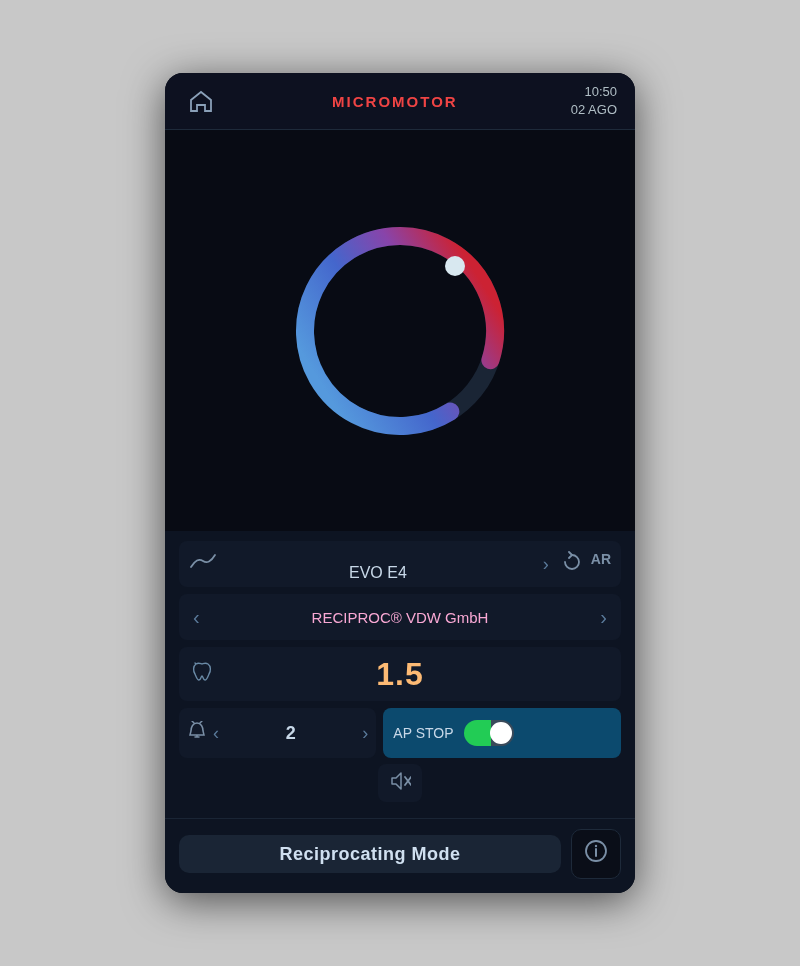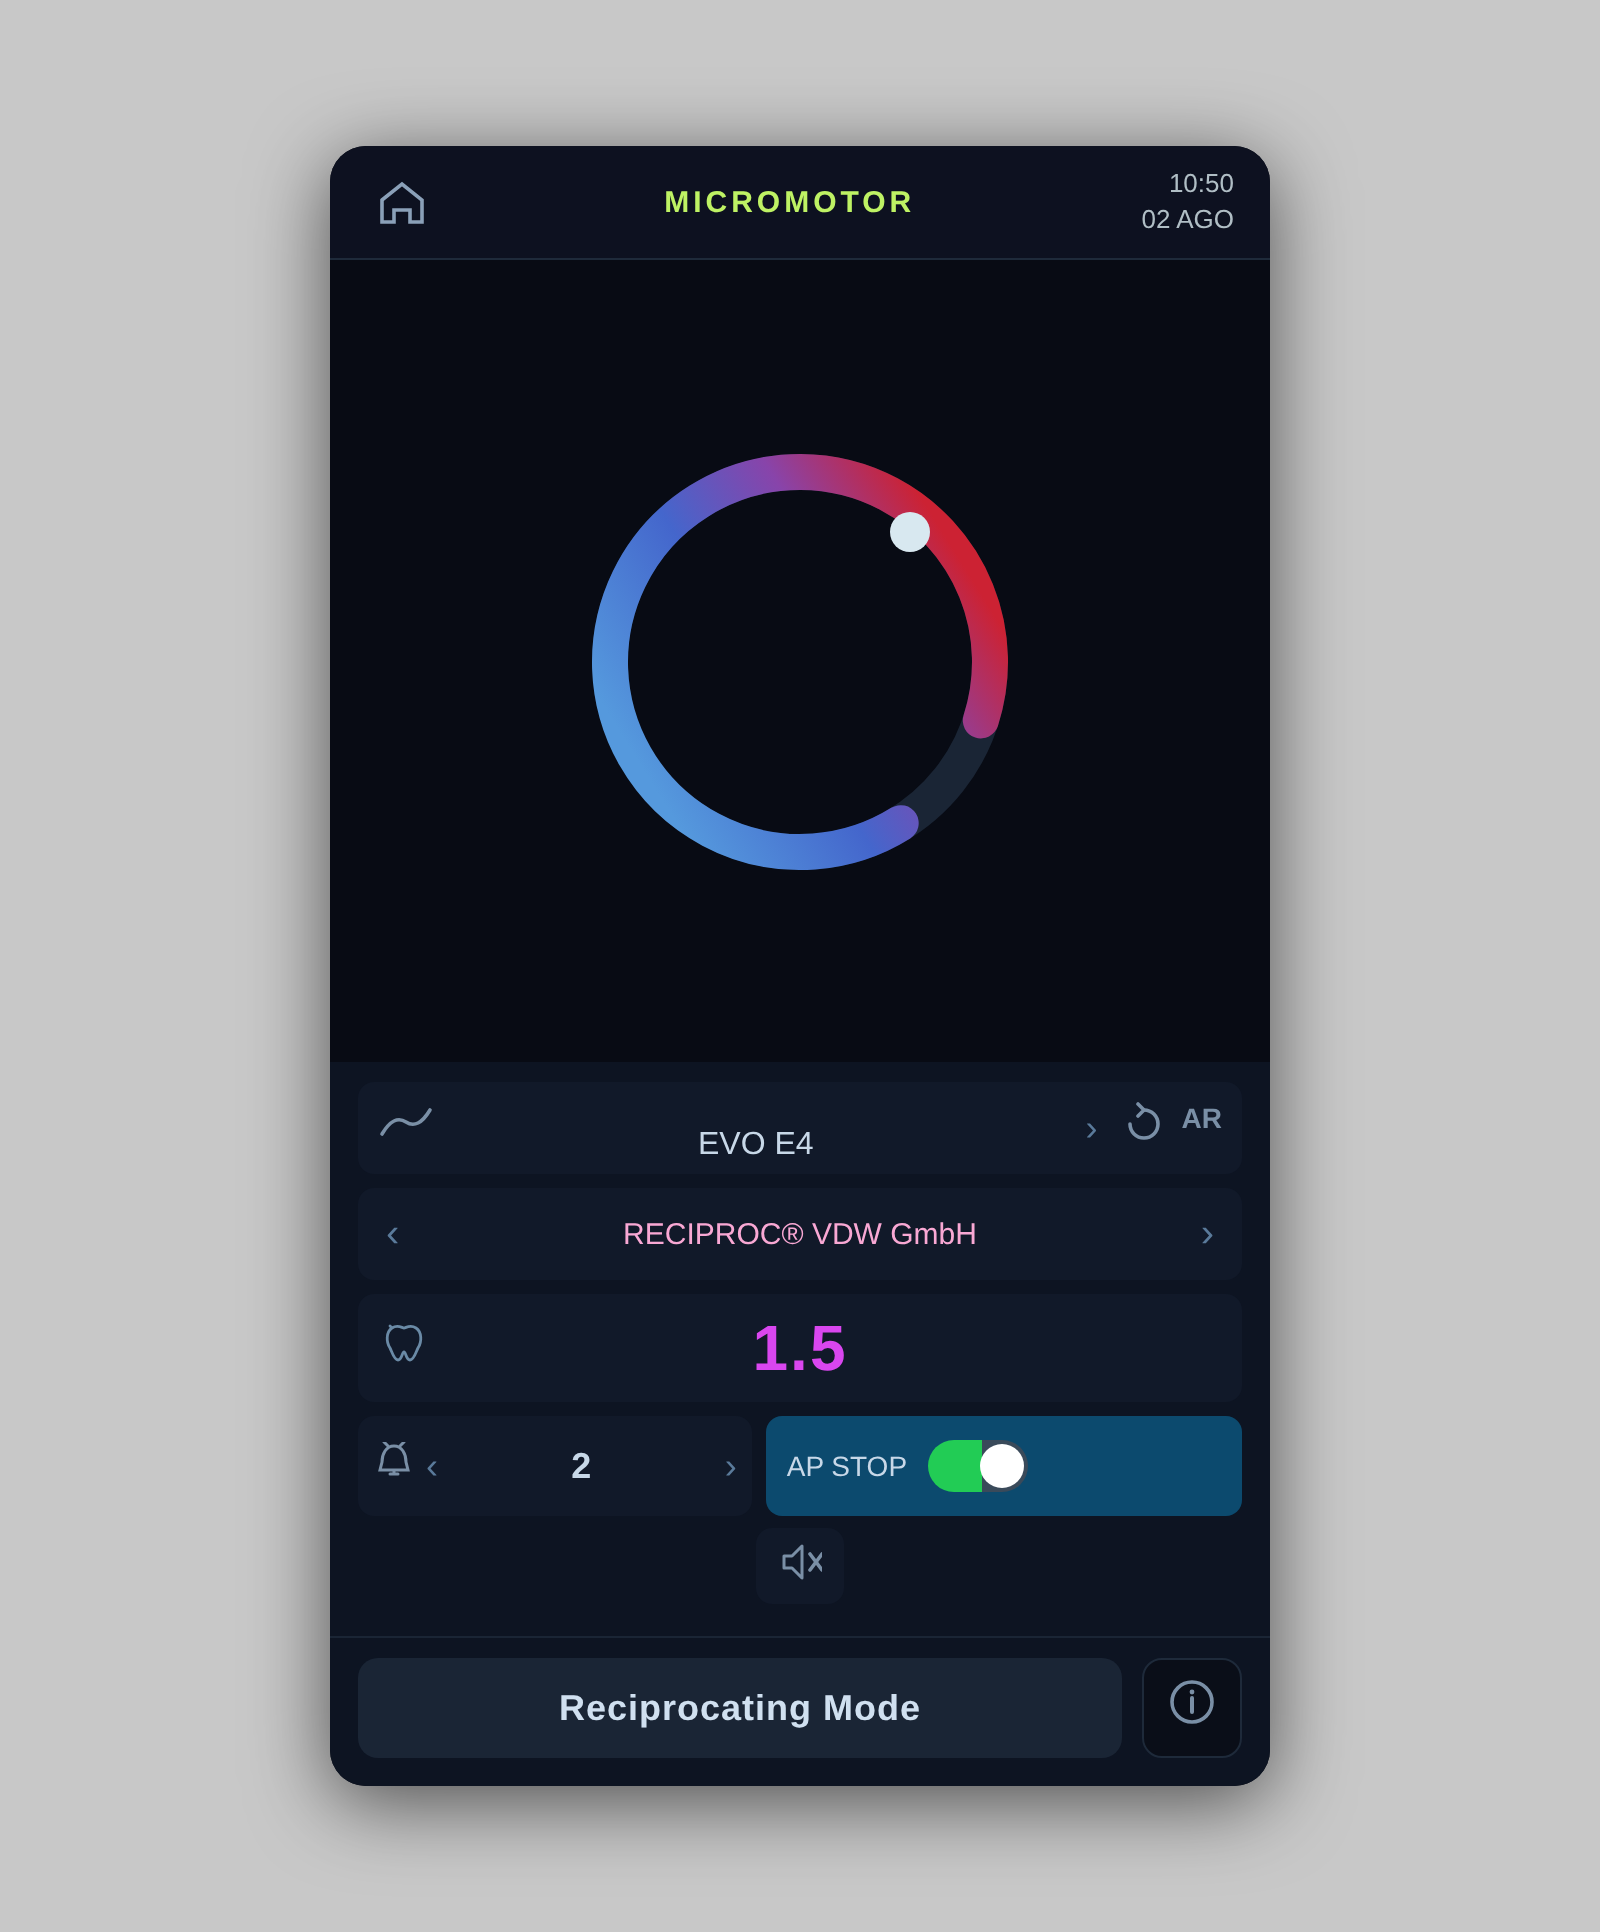--- a/index.html
+++ b/index.html
@@ -37,21 +37,21 @@
 
     .home-icon-wrap {
       width: 36px;
       height: 36px;
       display: flex;
       align-items: center;
       justify-content: center;
     }
 
     .header-title {
-      color: #bef264;
+      color: #ef4444;
       font-size: 15px;
       font-weight: 600;
       letter-spacing: 2px;
     }
 
     .header-time {
       text-align: right;
       color: #b0bec5;
       font-size: 13px;
       line-height: 1.4;
@@ -164,21 +164,21 @@
     }
 
     .row-value .tooth-icon {
       position: absolute;
       left: 12px;
       color: #6a8aa6;
       font-size: 18px;
     }
 
     .row-value .big-value {
-      color: #d946ef;
+      color: #fdba74;
       font-size: 32px;
       font-weight: 700;
       letter-spacing: 1px;
     }
 
     
     .row-controls {
       height: 50px;
       display: flex;
       gap: 7px;
@@ -296,21 +296,21 @@
       gap: 10px;
       flex-shrink: 0;
       border-top: 1px solid #1a2535;
     }
 
     .reciprocating-btn {
       flex: 1;
       background: #1a2535;
       border: none;
       border-radius: 10px;
-      height: 50px;
+      height: 38px;
       color: #d0e0f0;
       font-size: 18px;
       font-weight: 600;
       cursor: pointer;
       letter-spacing: 0.5px;
     }
 
     .info-btn {
       width: 50px;
       height: 50px;

